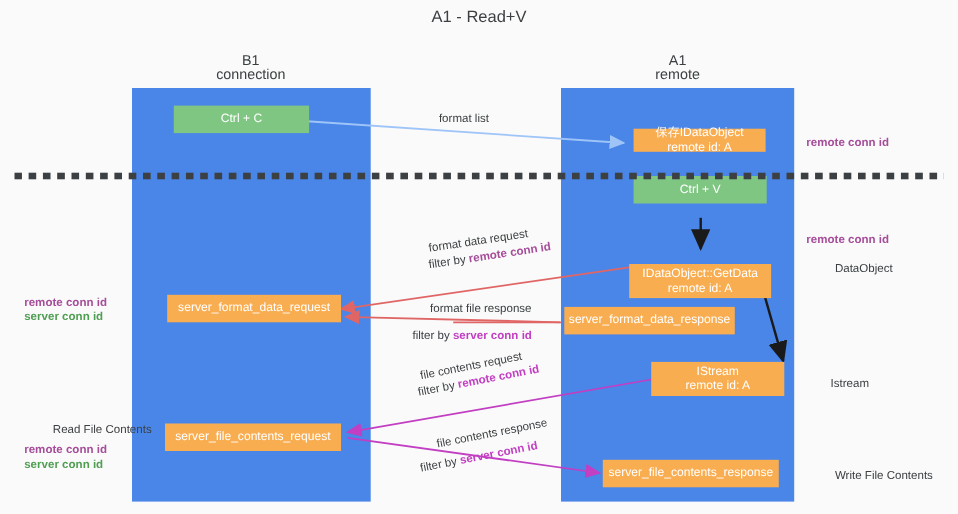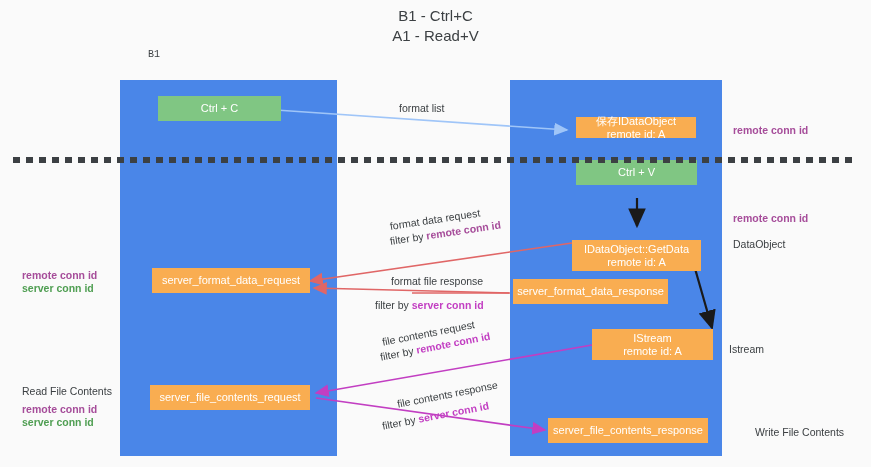--- a/index.html
+++ b/index.html
@@ -12,21 +12,21 @@
   }
   #canvas{position:relative;width:871px;height:467px;}
   svg#wires{position:absolute;left:0;top:0;width:871px;height:467px;pointer-events:none;}
 
   .title{
     position:absolute;left:0;top:6px;width:871px;
     text-align:center;font-size:15px;line-height:20px;color:#3c4043;
   }
 
   .colhead{
-    position:absolute;font-size:10px;line-height:13px;color:#3c4043;font-family:Liberation Mono, monospace;
+    position:absolute;text-align:center;font-size:13px;line-height:13px;color:#3c4043;
   }
 
   .lane{position:absolute;background:#4a86e8;}
 
   .node{
     position:absolute;box-sizing:border-box;
     display:flex;align-items:center;justify-content:center;
     text-align:center;color:#ffffff;font-size:11px;line-height:13px;
   }
   .node.orange{background:#f9ad51;}
@@ -35,40 +35,44 @@
   .wlabel{
     position:absolute;font-size:10.5px;line-height:13px;color:#3c4043;white-space:nowrap;
   }
   .wlabel.rot-a{transform:rotate(-8.5deg);transform-origin:left top;}
   .wlabel.rot-b{transform:rotate(-11deg);transform-origin:left top;}
   .purple{color:#a64d9a;font-weight:bold;}
   .magenta{color:#c23ec2;font-weight:bold;}
   .green-t{color:#4f9e52;font-weight:bold;}
 
   .sidelabel{position:absolute;font-size:10.5px;line-height:14px;white-space:nowrap;}
-  .sidelabel.plain{color:#3c4043;}
+  .sidelabel.plain{color:#3c4043;margin-left:26px;}
 
   .dashrow{
     position:absolute;left:13px;top:157px;width:845px;height:6px;
     background-image:linear-gradient(to right,#3c4043 0 7px,transparent 7px 13px);
     background-size:13px 6px;background-repeat:repeat-x;
   }
 </style>
 </head>
 <body>
 
 <div id="canvas">
 
   <div class="title">
-    <div>B1 - Ctrl+C</div>
     <div>A1 - Read+V</div>
   </div>
 
   <div class="colhead" style="left:148px;top:48px;width:160px;">
     <div>B1</div>
+    <div>connection</div>
+  </div>
+  <div class="colhead" style="left:536px;top:48px;width:160px;">
+    <div>A1</div>
+    <div>remote</div>
   </div>
 
   <div class="lane" style="left:120px;top:80px;width:217px;height:376px;"></div>
   <div class="lane" style="left:510px;top:80px;width:212px;height:376px;"></div>
 
   <svg id="wires" viewBox="0 0 871 467">
     <defs>
       <marker id="ah-blue" markerWidth="9" markerHeight="9" refX="8" refY="4" orient="auto">
         <path d="M0,0 L9,4 L0,8 z" fill="#9fc5f8"></path>
       </marker>
@@ -158,15 +162,15 @@
   <div class="sidelabel green-t" style="left:22px;top:281px;">server conn id</div>
 
   <div class="sidelabel plain" style="left:22px;top:384px;">Read File Contents</div>
   <div class="sidelabel purple" style="left:22px;top:402px;">remote conn id</div>
   <div class="sidelabel green-t" style="left:22px;top:415px;">server conn id</div>
 
   <div class="sidelabel purple" style="left:733px;top:123px;">remote conn id</div>
   <div class="sidelabel purple" style="left:733px;top:211px;">remote conn id</div>
   <div class="sidelabel plain" style="left:733px;top:237px;">DataObject</div>
   <div class="sidelabel plain" style="left:729px;top:342px;">Istream</div>
-  <div class="sidelabel plain" style="left:755px;top:425px;">Write File Contents</div>
+  <div class="sidelabel plain" style="left:733px;top:425px;">Write File Contents</div>
 
 </div>
 
 </body></html>

